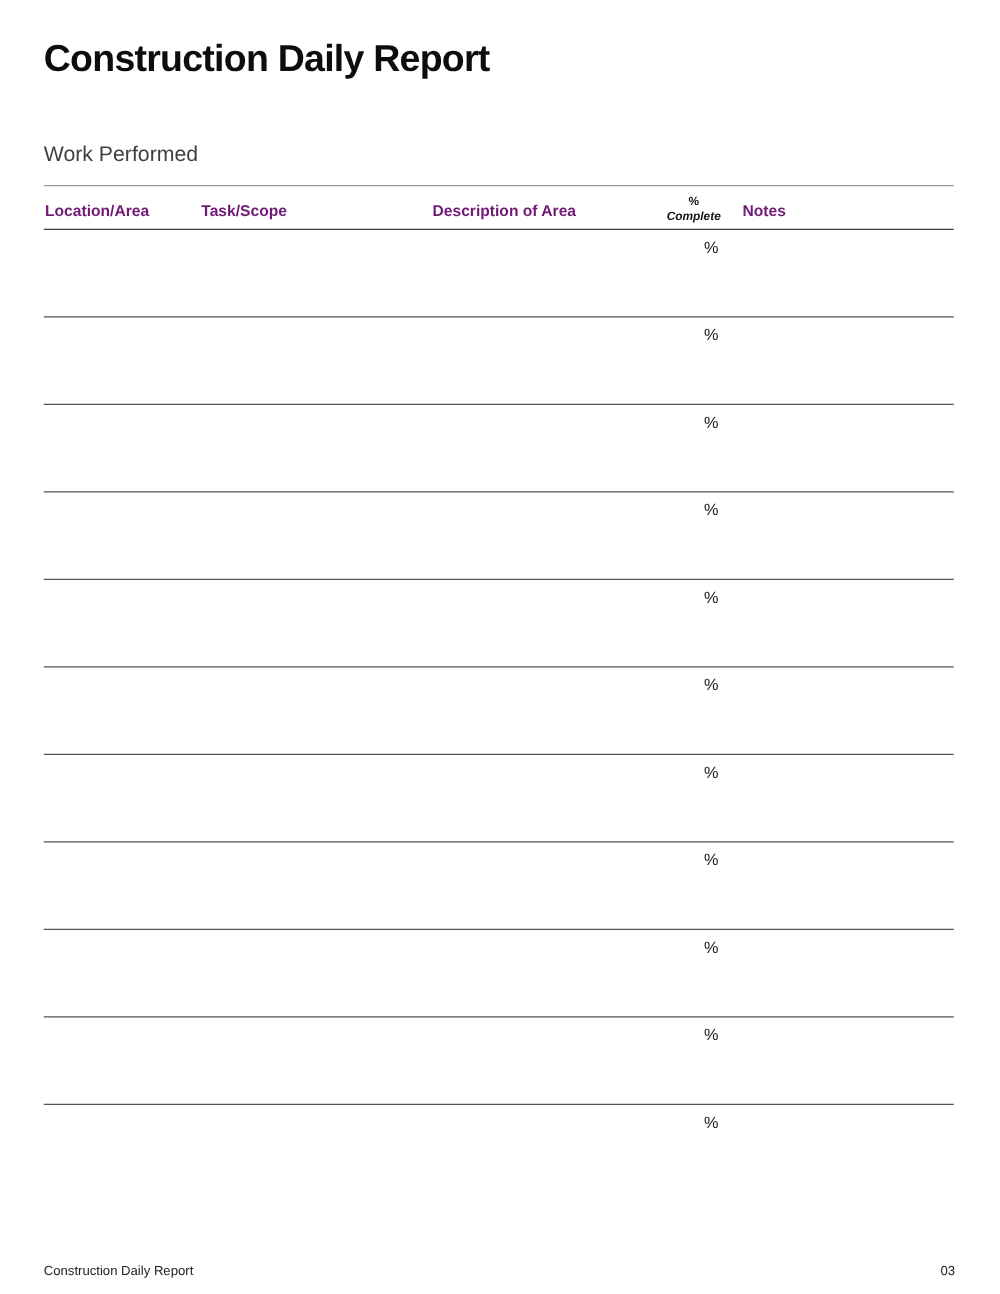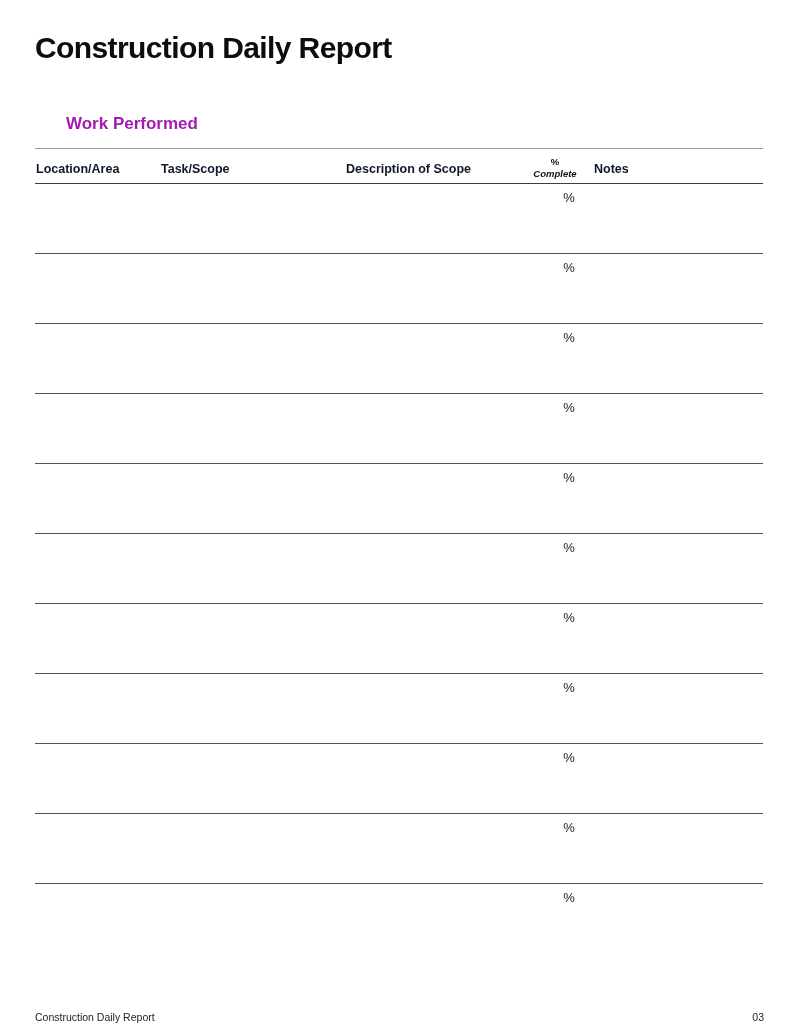--- a/index.html
+++ b/index.html
@@ -37,24 +37,23 @@
     white-space: nowrap;
   }
 
   
   .section-heading {
     position: absolute;
     left: 35px;
     top: 113px;
     font-size: 17px;
     line-height: 22px;
-    font-weight: 700;
-    color: #a21caf;
-    white-space: nowrap;
-    margin-left: 31px;
+    font-weight: 400;
+    color: #404040;
+    white-space: nowrap;
   }
 
   
   .table {
     position: absolute;
     left: 35px;
     top: 148px;
     width: 728px;
   }
 
@@ -68,21 +67,21 @@
     height: 34px;
     border-bottom: 1.5px solid #3f3f3f;
   }
 
   .th {
     position: absolute;
     bottom: 6px;
     font-size: 12.5px;
     line-height: 15px;
     font-weight: 700;
-    color: #0f172a;
+    color: #701a75;
     white-space: nowrap;
   }
   .th-location  { left: 1px; }
   .th-task      { left: 126px; text-align: center; }
   .th-desc      { left: 311px; }
   .th-notes     { left: 559px; text-align: center; }
 
   .th-pct {
     position: absolute;
     bottom: 4px;
@@ -148,21 +147,21 @@
 
   <div class="section-heading">Work Performed</div>
 
   <div class="table">
 
     <div class="rule-top"></div>
 
     <div class="thead">
       <div class="th th-location">Location/Area</div>
       <div class="th th-task">Task/Scope</div>
-      <div class="th th-desc">Description of Scope</div>
+      <div class="th th-desc">Description of Area</div>
       <div class="th-pct">
         <span class="pct-sym">%</span>
         <span class="pct-word">Complete</span>
       </div>
       <div class="th th-notes">Notes</div>
     </div>
 
     <div class="tbody">
       <div class="row">
         <div class="cell-pct">%</div>

